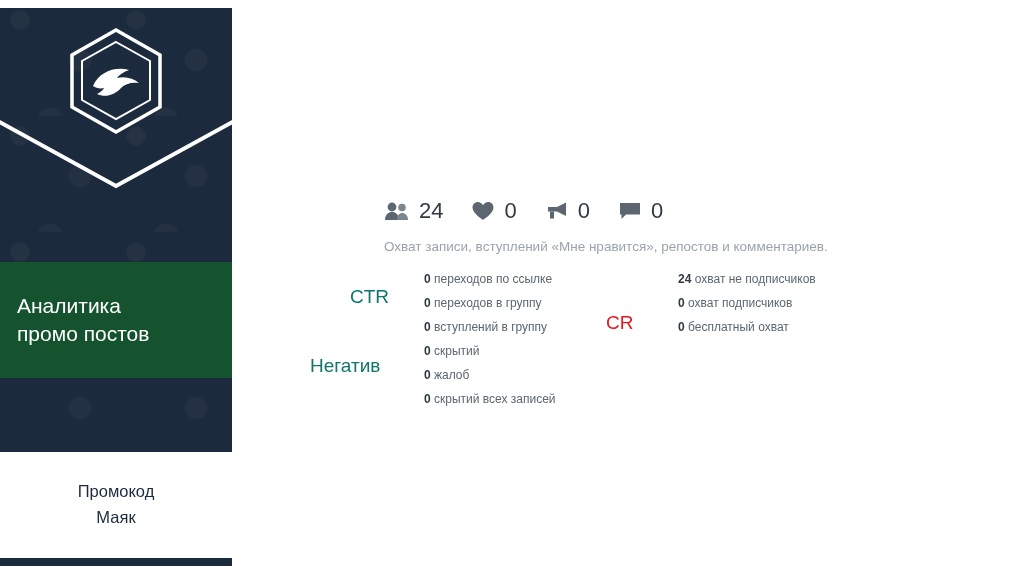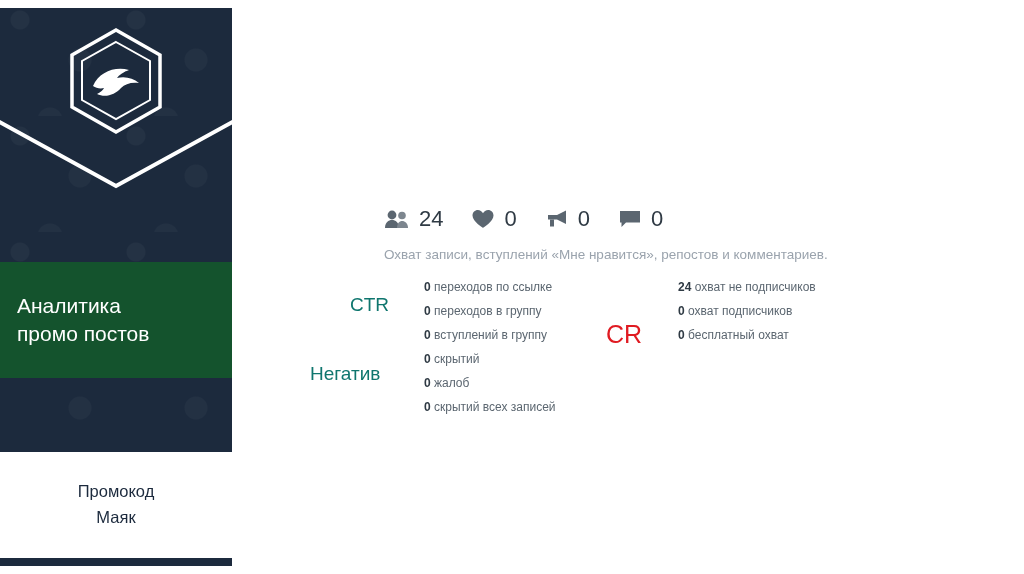--- a/index.html
+++ b/index.html
@@ -115,21 +115,20 @@
     line-height: 26px;
     white-space: pre-line;
   }
   
   .stats-area {
     position: absolute;
     left: 232px;
     top: 0;
     width: 792px;
     height: 512px;
-    margin-top: 8px;
   }
   .stat-row {
     position: absolute;
     left: 152px;
     top: 198px;
     display: flex;
     align-items: center;
     gap: 0px;
   }
   .stat-item {
@@ -174,21 +173,21 @@
   }
   .col-left { left: 192px; }
   .col-right { left: 446px; }
   .label-big {
     position: absolute;
     font-size: 19px;
     color: #0f766e;
   }
   .label-cr {
     position: absolute;
-    font-size: 25px;
+    font-size: 19px;
     color: #e01b22;
   }
 </style>
 </head>
 <body>
 
 <div class="slide">
 
   <div class="left-panel">
     <div class="left-panel-texture"></div>

